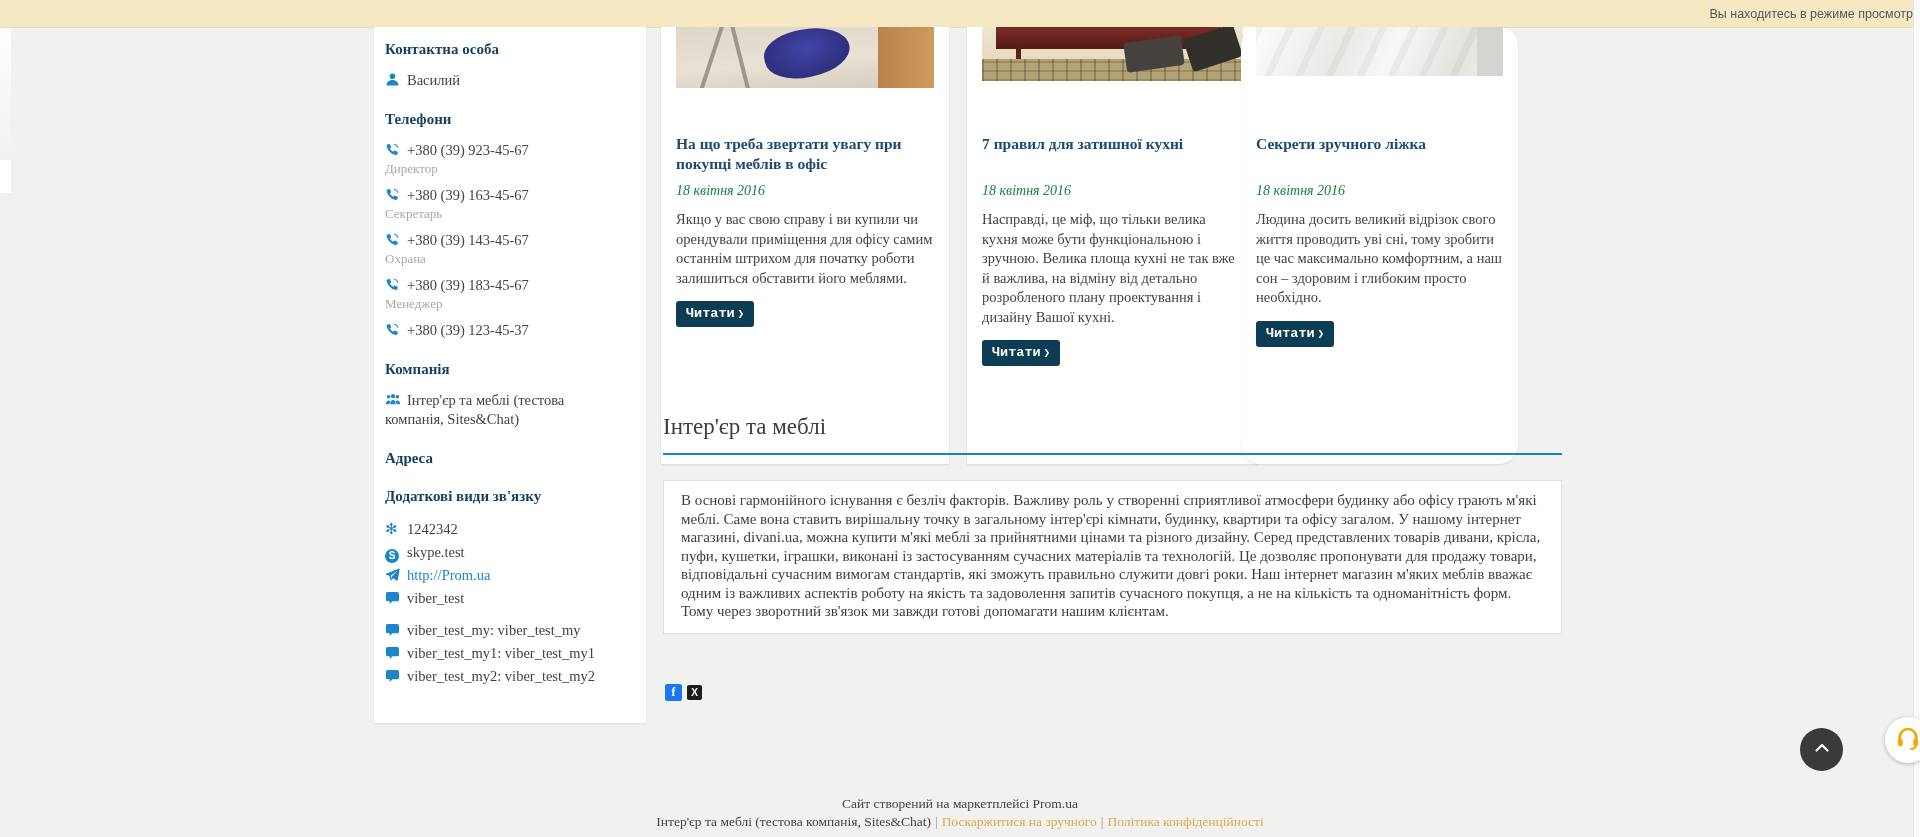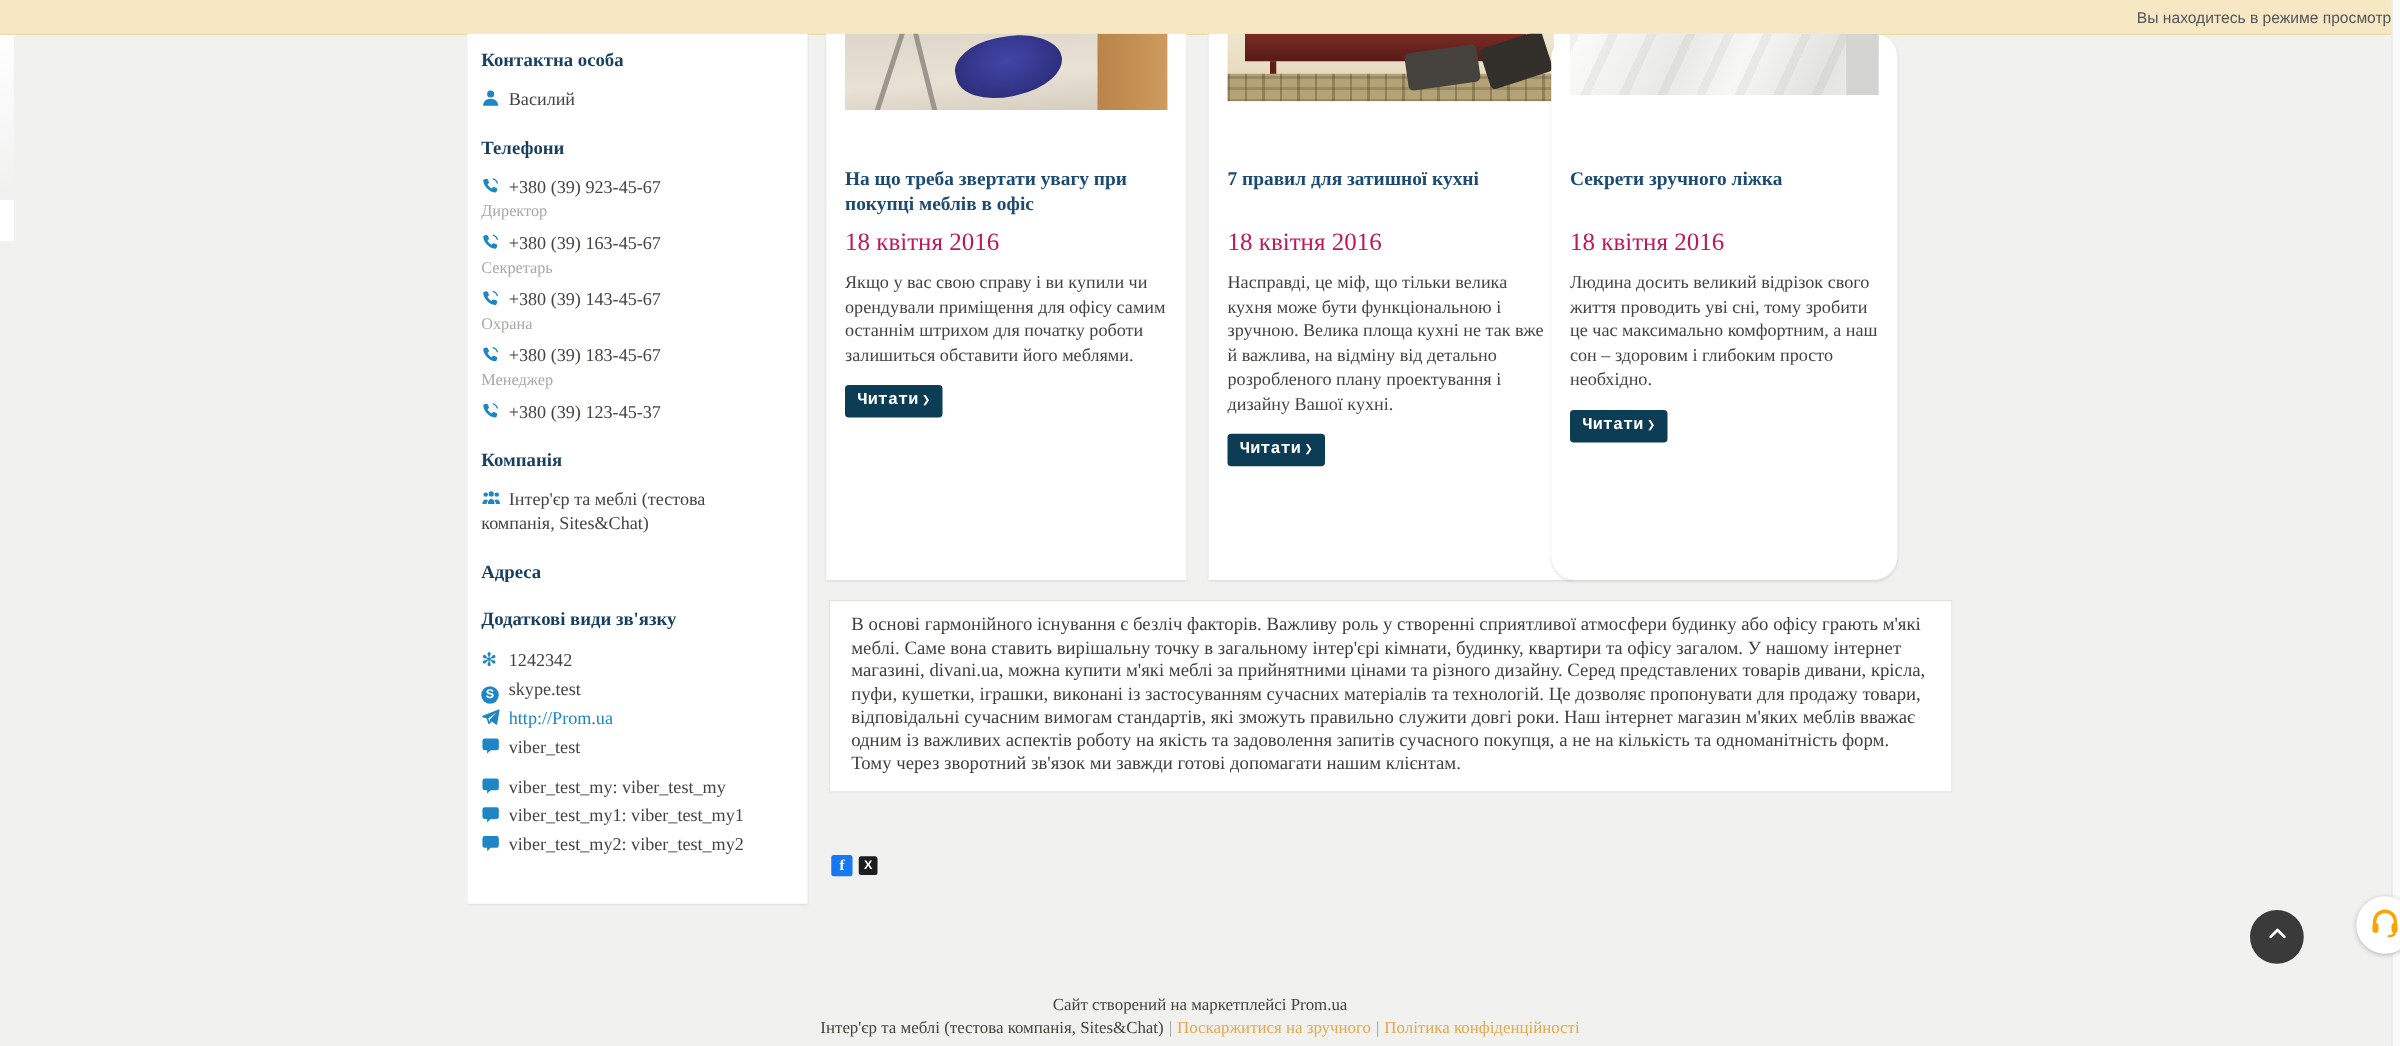--- a/index.html
+++ b/index.html
@@ -55,21 +55,21 @@
                              repeating-linear-gradient(0deg,rgba(40,30,10,.18) 0 2px,transparent 2px 9px);}
   .p2-pil{position:absolute;border-radius:4px;}
   .p2-pil.a{right:60px;bottom:12px;width:58px;height:30px;background:#45423d;transform:rotate(-8deg);}
   .p2-pil.b{right:4px;bottom:16px;width:52px;height:34px;background:#322f2b;transform:rotate(-18deg);}
   .photo3{height:49px;background:linear-gradient(115deg,#fcfcfb 0%,#e9e9e6 35%,#f7f7f5 55%,#e3e3e0 80%,#efefec 100%);}
   .p3-band{position:absolute;right:0;top:0;bottom:0;width:26px;background:#d4d4d0;}
   .p3-folds{position:absolute;inset:0;background:repeating-linear-gradient(115deg,rgba(0,0,0,.045) 0 7px,transparent 7px 28px);}
   .card-body{padding:0 15px;}
   .card-title{font-size:15.5px;font-weight:bold;color:#1b4b72;line-height:20px;min-height:40px;
               margin:0;cursor:pointer;}
-  .card-date{color:#be185d;font-size:20px;margin-top:9px;}
+  .card-date{color:#15803d;font-size:14px;margin-top:9px;font-style:italic;}
   .card-text{font-size:14.5px;line-height:19.5px;margin-top:11px;}
   .read-btn{display:inline-block;margin-top:13px;background:#0d3c55;color:#fff;font-size:13.5px;
             font-weight:bold;padding:5px 10px 6px;border-radius:3px;border:none;cursor:pointer;
             font-family:Liberation Mono, monospace;}
   .read-btn .chev{font-size:11px;margin-left:3px;}
   
   .about-head{position:absolute;left:663px;top:414px;width:899px;border-bottom:2px solid #1187c3;
               padding-bottom:13px;font-size:23px;color:#3a3f45;}
   .about-box{position:absolute;left:663px;top:480px;width:899px;background:#fff;
              border:1px solid #e2e2de;box-sizing:border-box;padding:10px 17px 12px;
@@ -246,20 +246,21 @@
       </div>
     </div>
     <div class="card-body">
       <h3 class="card-title">Секрети зручного ліжка</h3>
       <div class="card-date">18 квітня 2016</div>
       <div class="card-text">Людина досить великий відрізок свого життя проводить уві сні, тому зробити це час максимально комфортним, а наш сон – здоровим і глибоким просто необхідно.</div>
       <button class="read-btn"><span>Читати</span><span class="chev">❯</span></button>
     </div>
   </div>
 
+  <div class="about-head">Інтер'єр та меблі</div>
   <div class="about-box">
     <span>В основі гармонійного існування є безліч факторів. Важливу роль у створенні сприятливої атмосфери будинку або офісу грають м'які меблі. Саме вона ставить вирішальну точку в загальному інтер'єрі кімнати, будинку, квартири та офісу загалом. У нашому інтернет магазині, divani.ua, можна купити м'які меблі за прийнятними цінами та різного дизайну. Серед представлених товарів дивани, крісла, пуфи, кушетки, іграшки, виконані із застосуванням сучасних матеріалів та технологій. Це дозволяє пропонувати для продажу товари, відповідальні сучасним вимогам стандартів, які зможуть правильно служити довгі роки. Наш інтернет магазин м'яких меблів вважає одним із важливих аспектів роботу на якість та задоволення запитів сучасного покупця, а не на кількість та одноманітність форм. Тому через зворотний зв'язок ми завжди готові допомагати нашим клієнтам.</span>
   </div>
 
   <div class="socials">
     <div class="icon-fb">f</div>
     <div class="icon-x">X</div>
   </div>
 
   <div class="footer">

